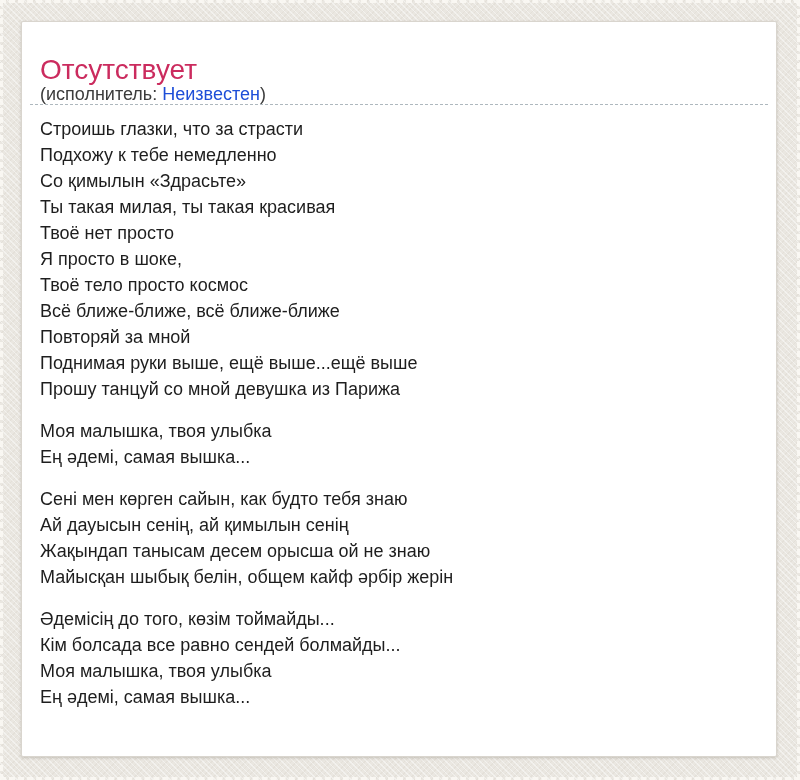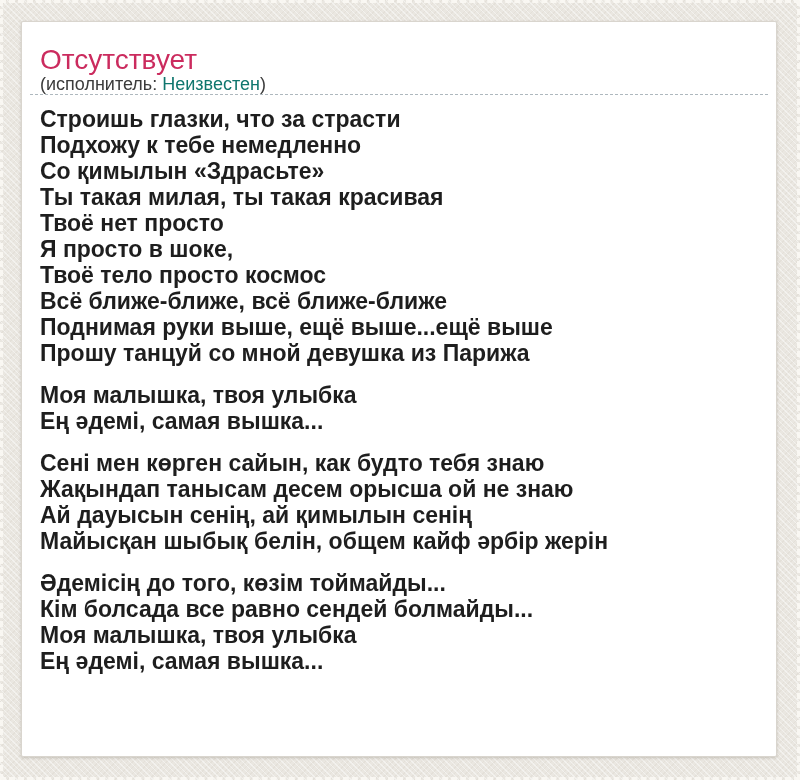--- a/index.html
+++ b/index.html
@@ -25,21 +25,21 @@
   .card {
     position: absolute;
     left: 21px;
     top: 21px;
     width: 756px;
     height: 736px;
     background: #ffffff;
     border: 1px solid #d9d5ce;
     border-radius: 2px;
     box-shadow: 0 1px 3px rgba(125,118,106,0.35);
-    padding: 4px 8px;
+    padding: 14px 8px;
     z-index: 2;
   }
   .header {
     padding: 19px 0 0 10px;
     border-bottom: 1px dashed #aeb8be;
   }
   .page-title {
     margin: 0;
     font-size: 28px;
     line-height: 30px;
@@ -47,29 +47,29 @@
     color: #cb2b5e;
   }
   .artist-line {
     margin: 0;
     font-size: 18px;
     line-height: 19px;
     font-weight: normal;
     color: #3b3b3b;
   }
   .artist-link {
-    color: #0f766e;
+    color: #1d4ed8;
     text-decoration: none;
     cursor: pointer;
   }
   .lyrics {
     padding: 11px 0 0 10px;
-    font-size: 23px;
+    font-size: 18px;
     line-height: 26px;
-    font-weight: bold;
+    font-weight: normal;
     color: #1e1e1e;
   }
   .stanza + .stanza { margin-top: 16px; }
   .lyric-line { min-height: 26px; white-space: pre-wrap; }
 </style>
 </head>
 <body>
 
 <div class="page-edge"></div>
 
@@ -84,33 +84,34 @@
 
     <div class="stanza">
       <div class="lyric-line">Строишь глазки, что за страсти</div>
       <div class="lyric-line">Подхожу к тебе немедленно</div>
       <div class="lyric-line">Со қимылын «Здрасьте»</div>
       <div class="lyric-line">Ты такая милая, ты такая красивая</div>
       <div class="lyric-line">Твоё нет просто</div>
       <div class="lyric-line">Я просто в шоке,</div>
       <div class="lyric-line">Твоё тело просто космос</div>
       <div class="lyric-line">Всё ближе-ближе, всё ближе-ближе</div>
+      <div class="lyric-line">Повторяй за мной</div>
       <div class="lyric-line">Поднимая руки выше, ещё выше...ещё выше</div>
       <div class="lyric-line">Прошу танцуй со мной девушка из Парижа</div>
     </div>
 
     <div class="stanza">
       <div class="lyric-line">Моя малышка, твоя улыбка</div>
       <div class="lyric-line">Ең әдемі, самая вышка...</div>
     </div>
 
     <div class="stanza">
       <div class="lyric-line">Сені мен көрген сайын, как будто тебя знаю</div>
+      <div class="lyric-line">Ай дауысын сенің, ай қимылын сенің</div>
       <div class="lyric-line">Жақындап танысам десем орысша ой не знаю</div>
-      <div class="lyric-line">Ай дауысын сенің, ай қимылын сенің</div>
       <div class="lyric-line">Майысқан шыбық белін, общем кайф әрбір жерін</div>
     </div>
 
     <div class="stanza">
       <div class="lyric-line">Әдемісің до того, көзім тоймайды...</div>
       <div class="lyric-line">Кім болсада все равно сендей болмайды...</div>
       <div class="lyric-line">Моя малышка, твоя улыбка</div>
       <div class="lyric-line">Ең әдемі, самая вышка...</div>
     </div>
 

